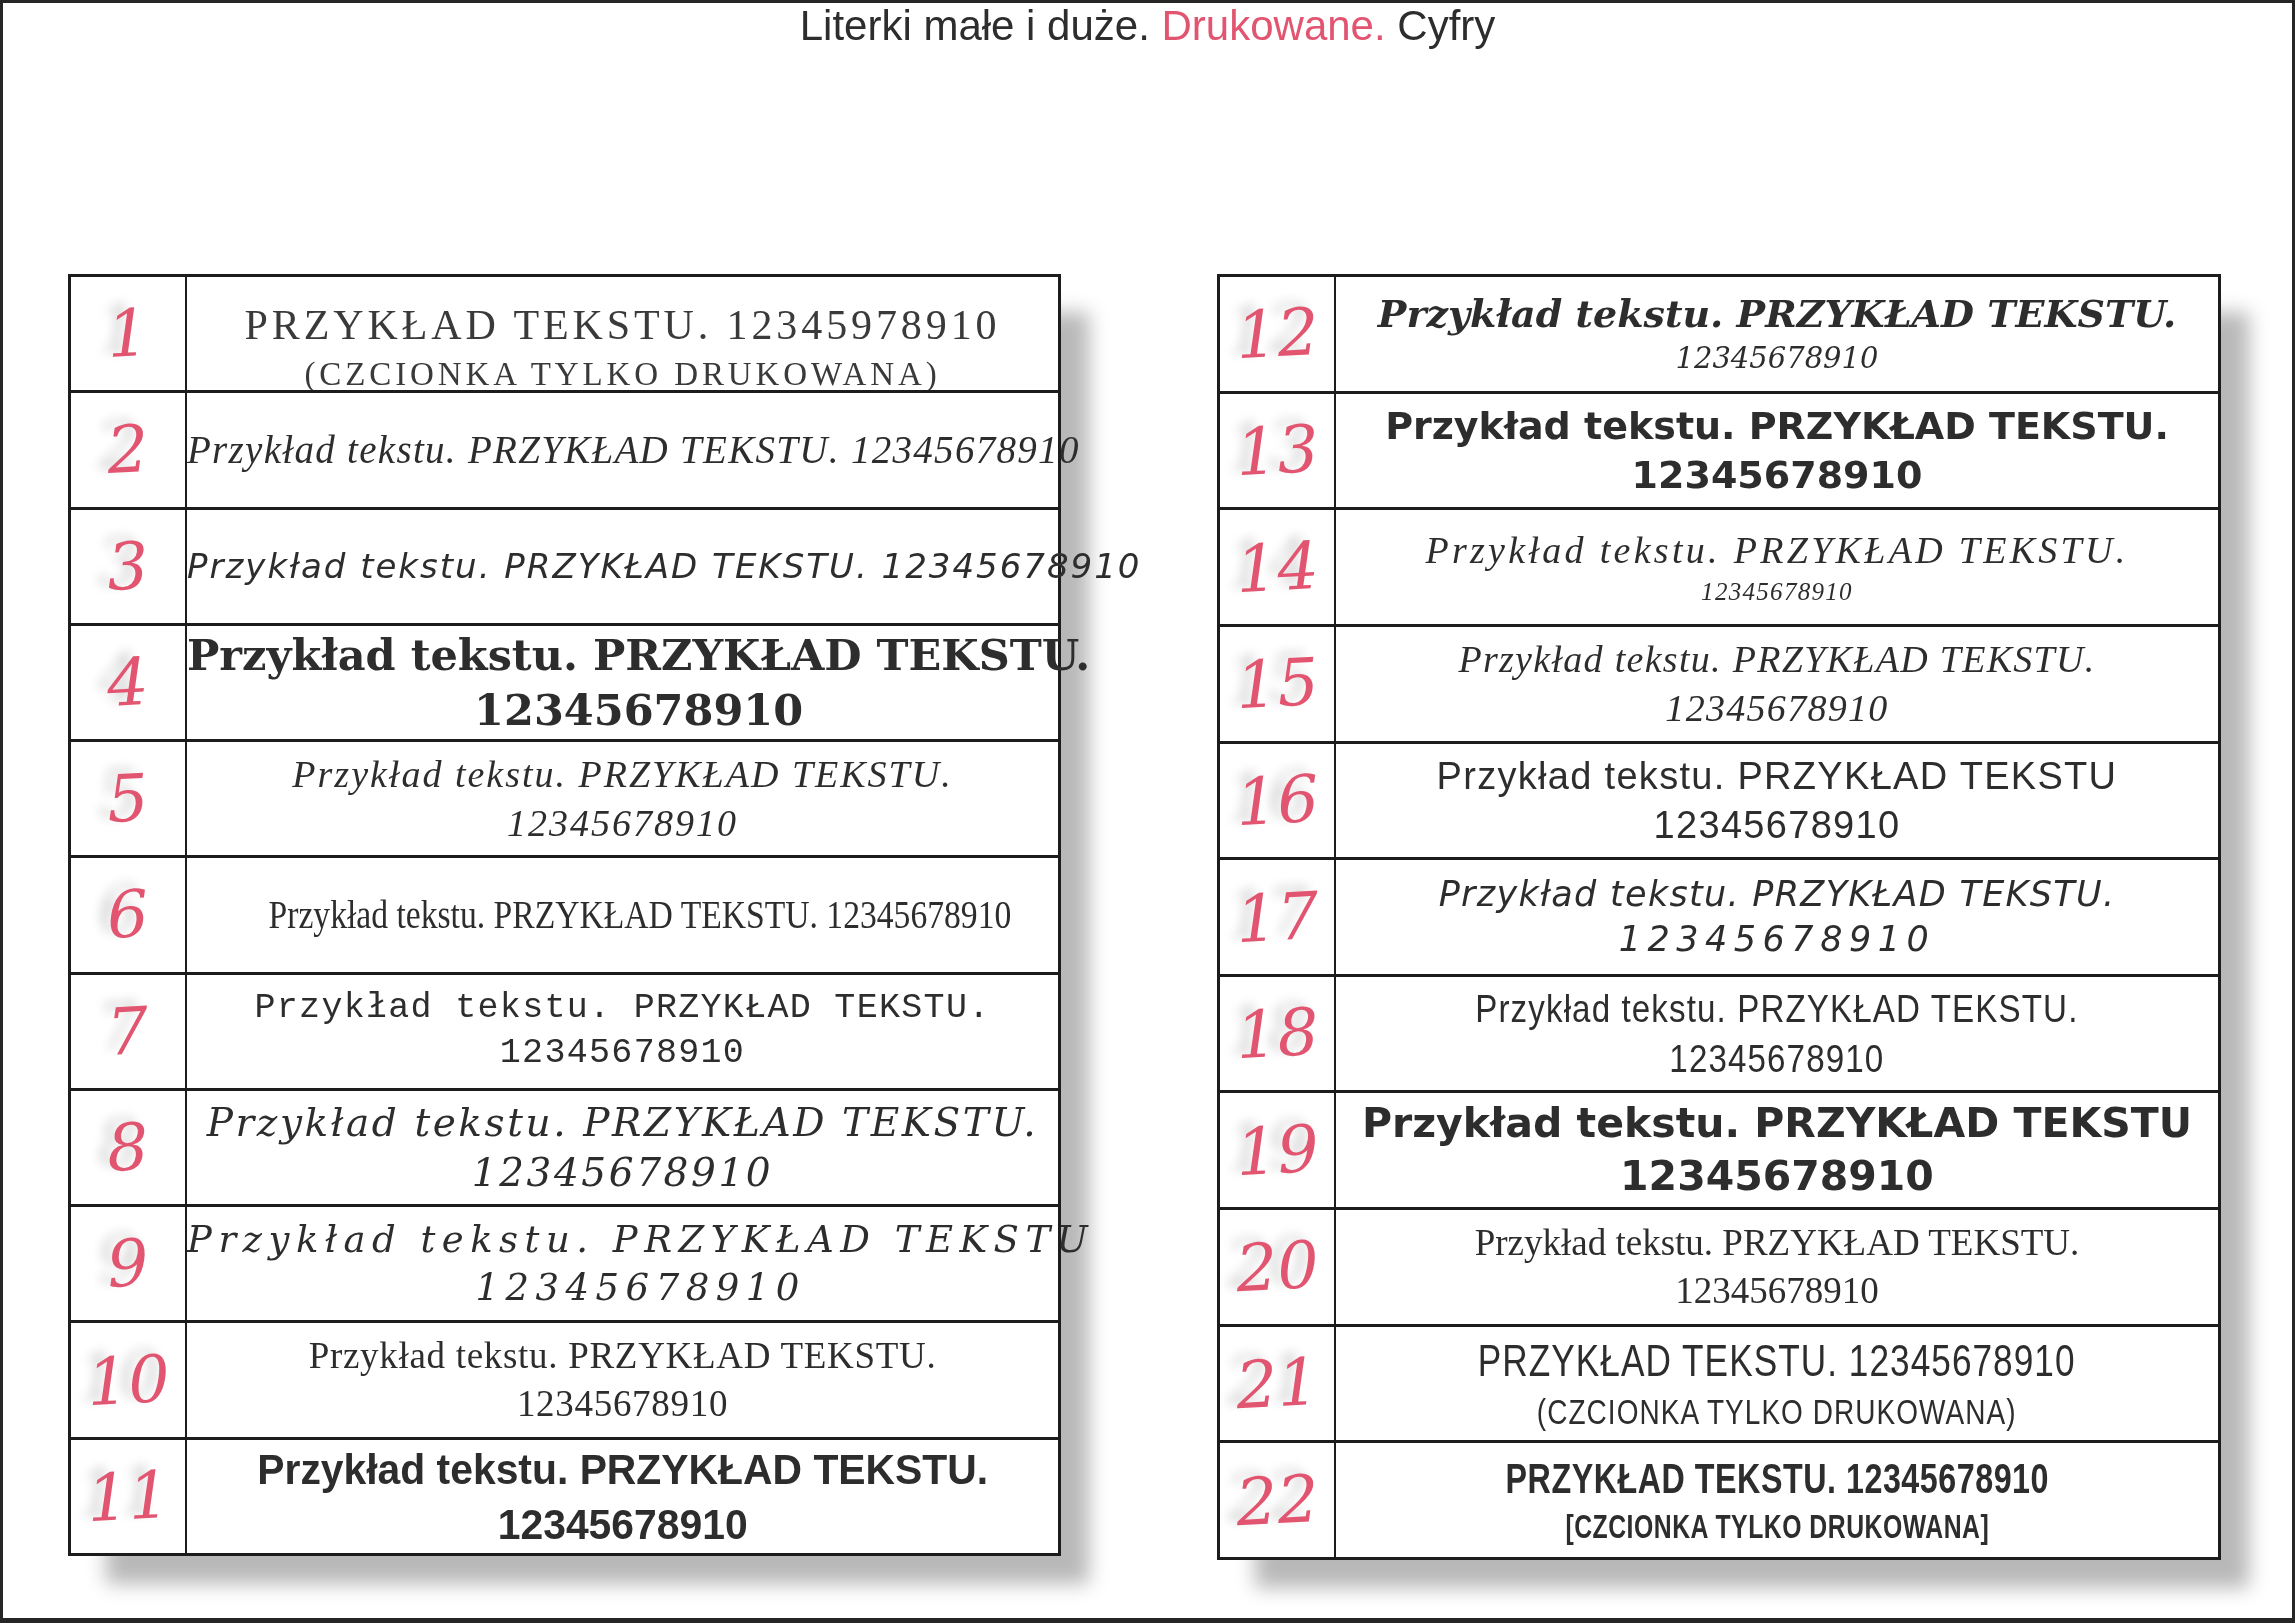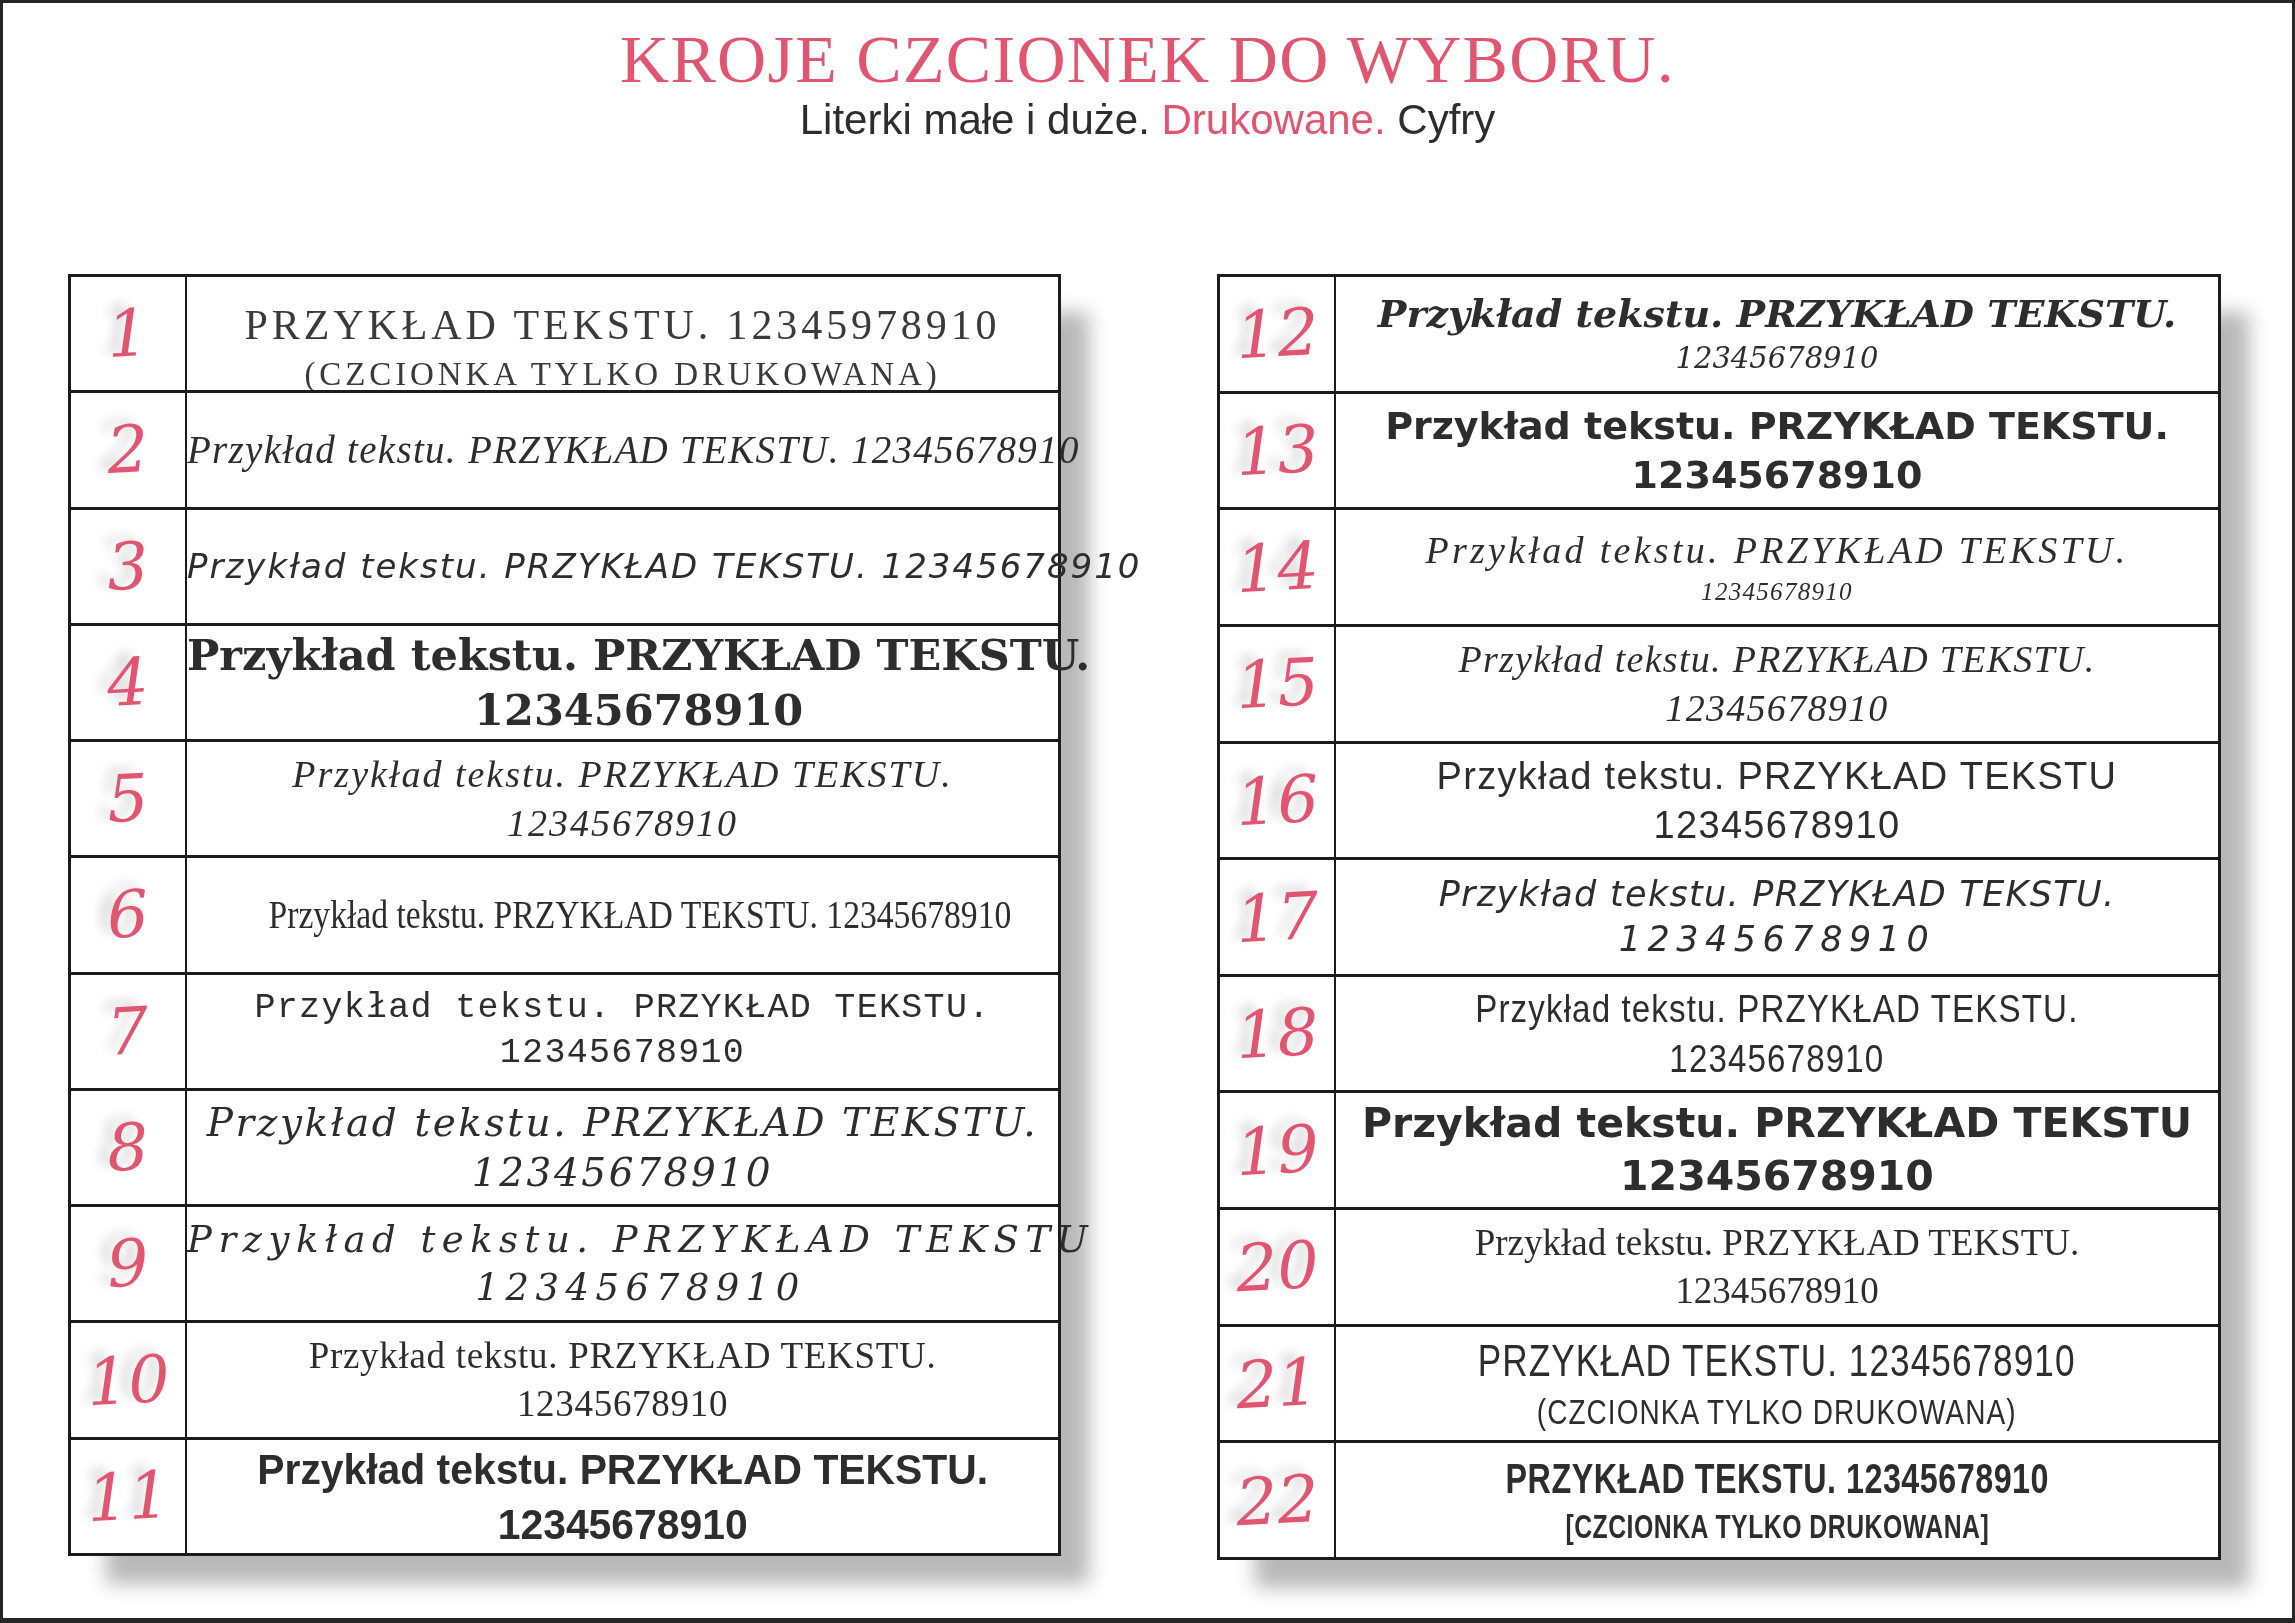--- a/index.html
+++ b/index.html
@@ -101,21 +101,20 @@
   .f21 .line2{font-size:35px;}
   .f22 .sample-inner{font-family:"Liberation Sans",sans-serif;font-weight:bold;font-size:43px;letter-spacing:0.7px;transform:scaleX(0.75);}
   .f22 .line2{font-size:33px;}
 </style>
 </head>
 <body>
 
 <div class="page">
 
   <div class="header">
-    <div class="title">KROJE CZCIONEK DO WYBORU.</div>
     <div class="subtitle">
       <span>Literki małe i duże. </span><span class="pink">Drukowane.</span><span> Cyfry</span>
     </div>
   </div>
 
   <div class="ftable table-left">
     <div class="trow f1">
       <div class="num">
           <span>1</span>
         </div>

